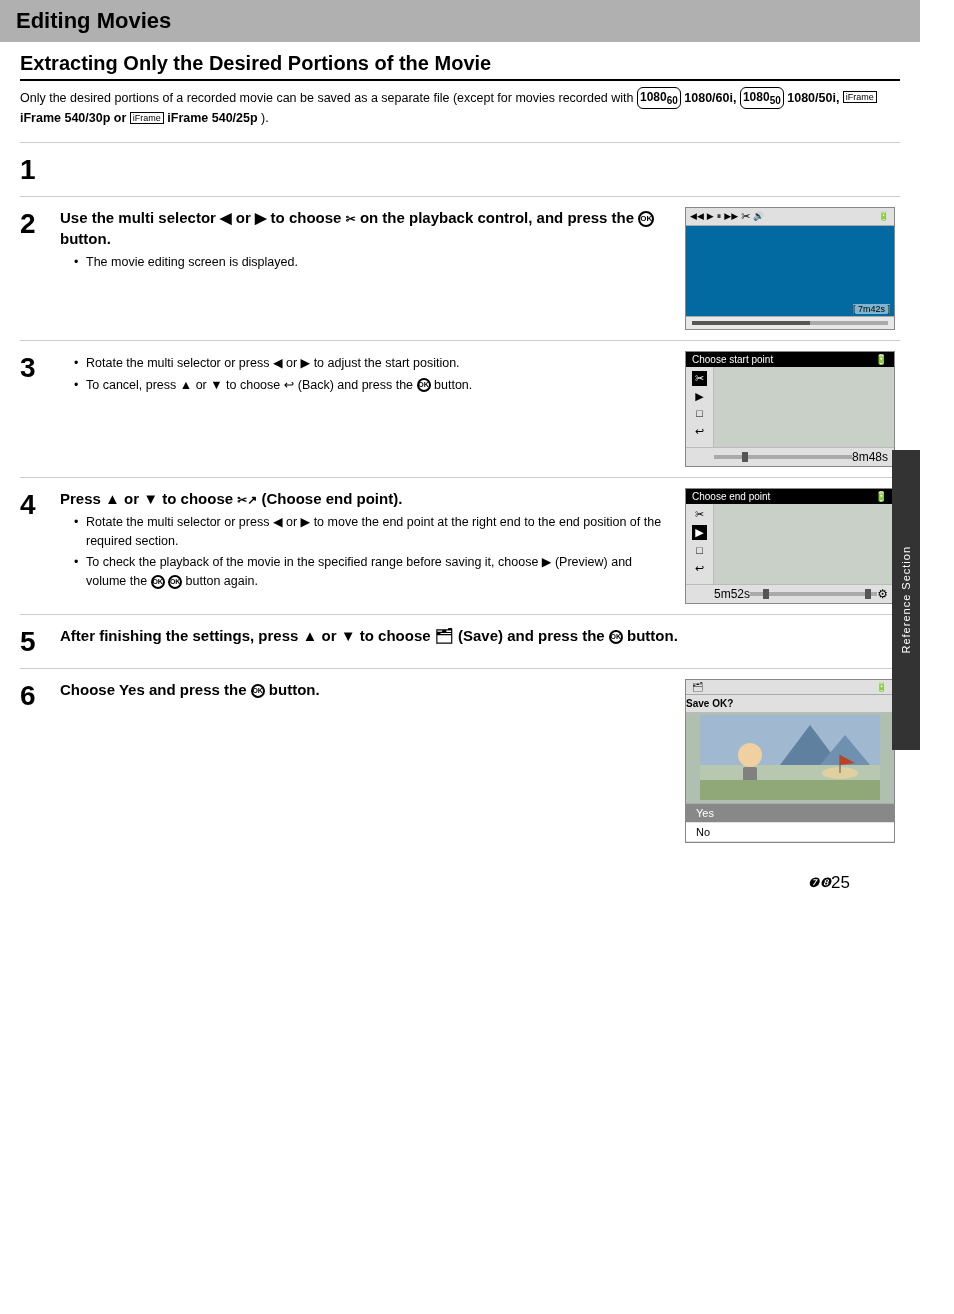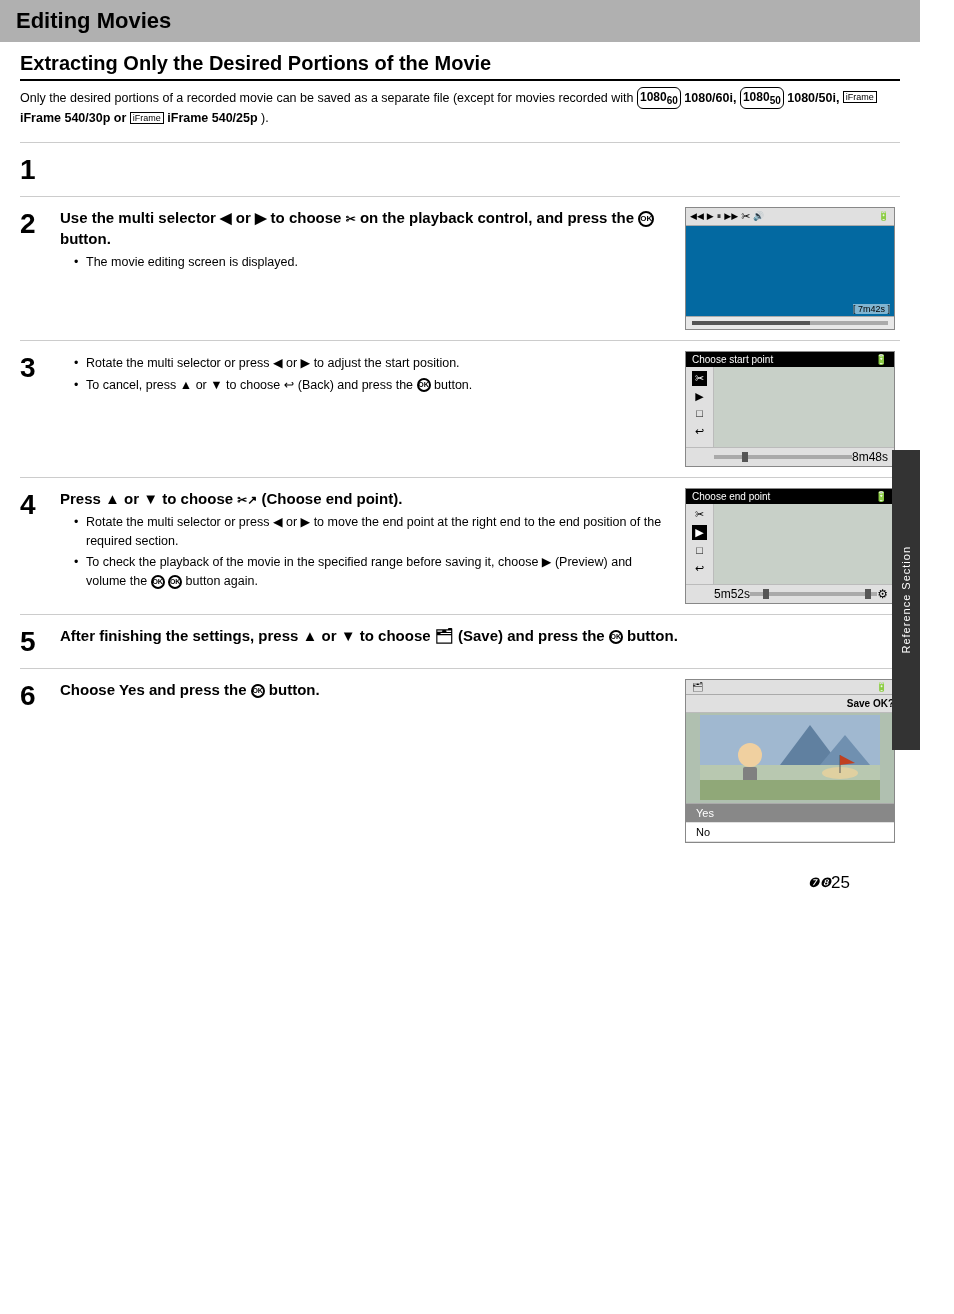--- a/index.html
+++ b/index.html
@@ -236,21 +236,21 @@
     .save-screen .ss-header {
       background: #e0e0e0;
       border-bottom: 1px solid #aaa;
       padding: 2px 6px;
       font-size: 9px;
       display: flex;
       justify-content: space-between;
     }
 
     .save-screen .ss-title {
-      text-align: right;
+      text-align: left;
       font-size: 10px;
       font-weight: bold;
       padding: 3px 0;
       background: #e0e0e0;
       border-bottom: 1px solid #bbb;
     }
 
     .save-screen .ss-image {
       background: #b0c0b0;
       height: 90px;

